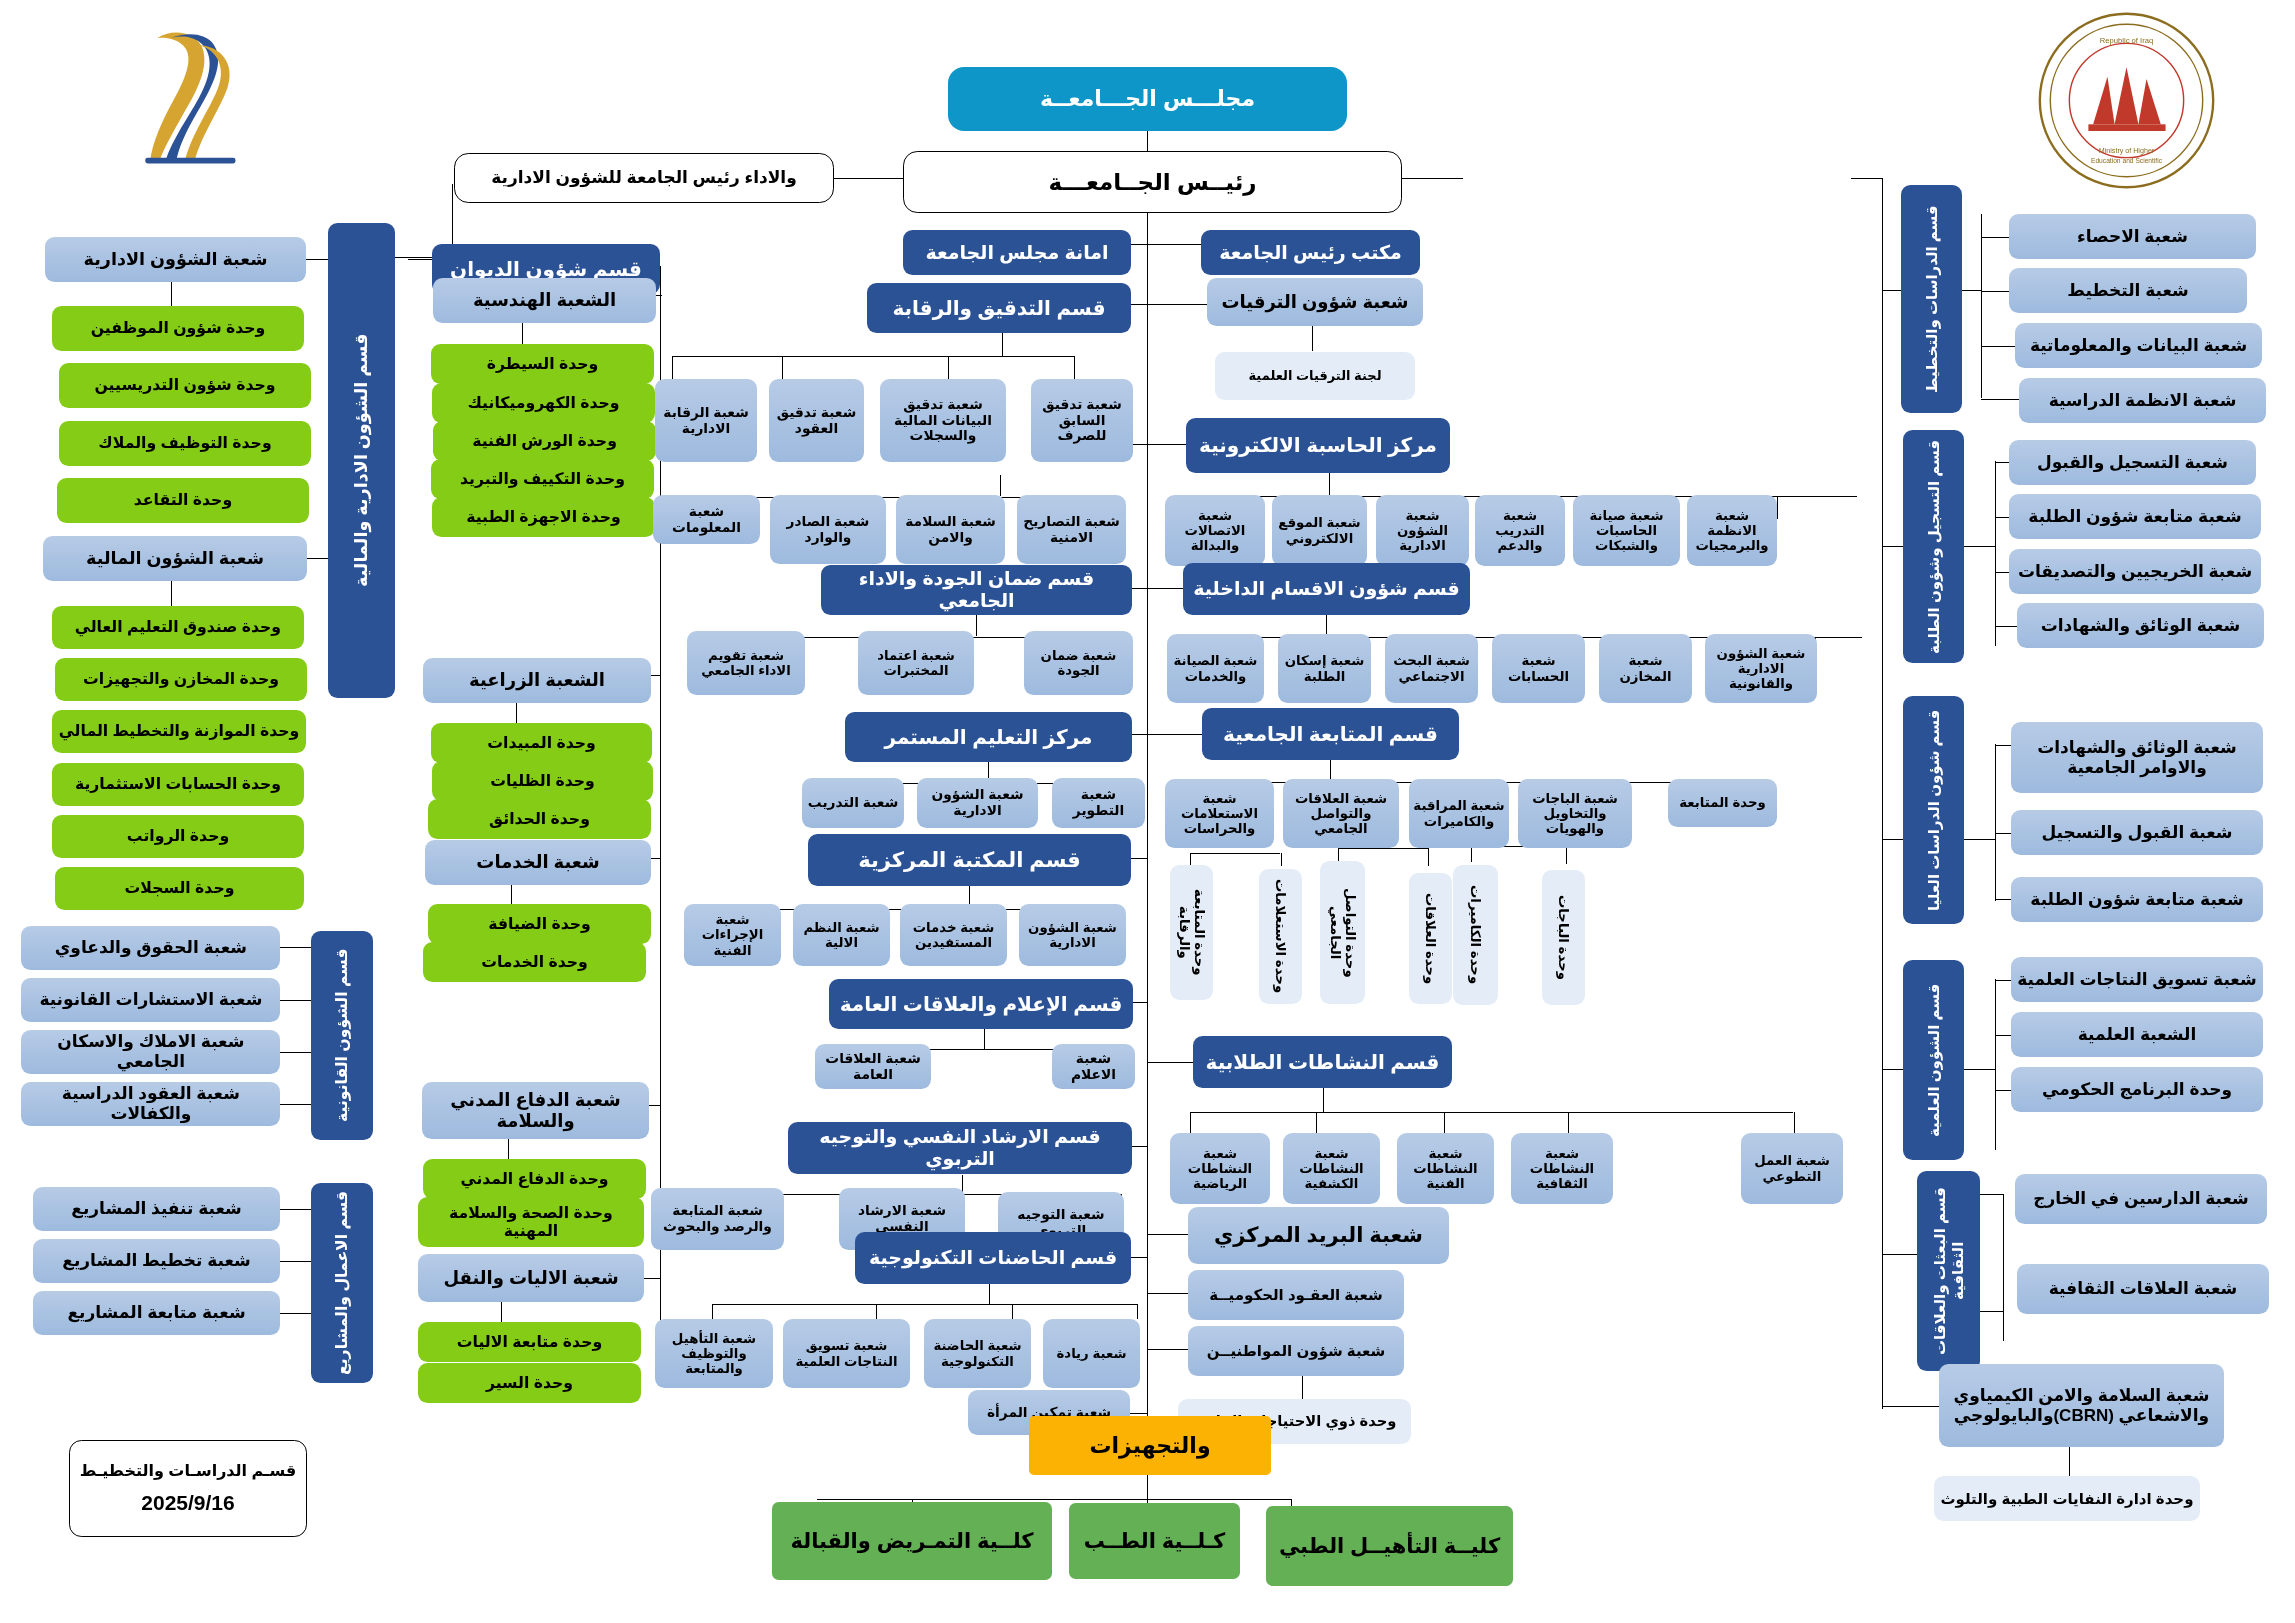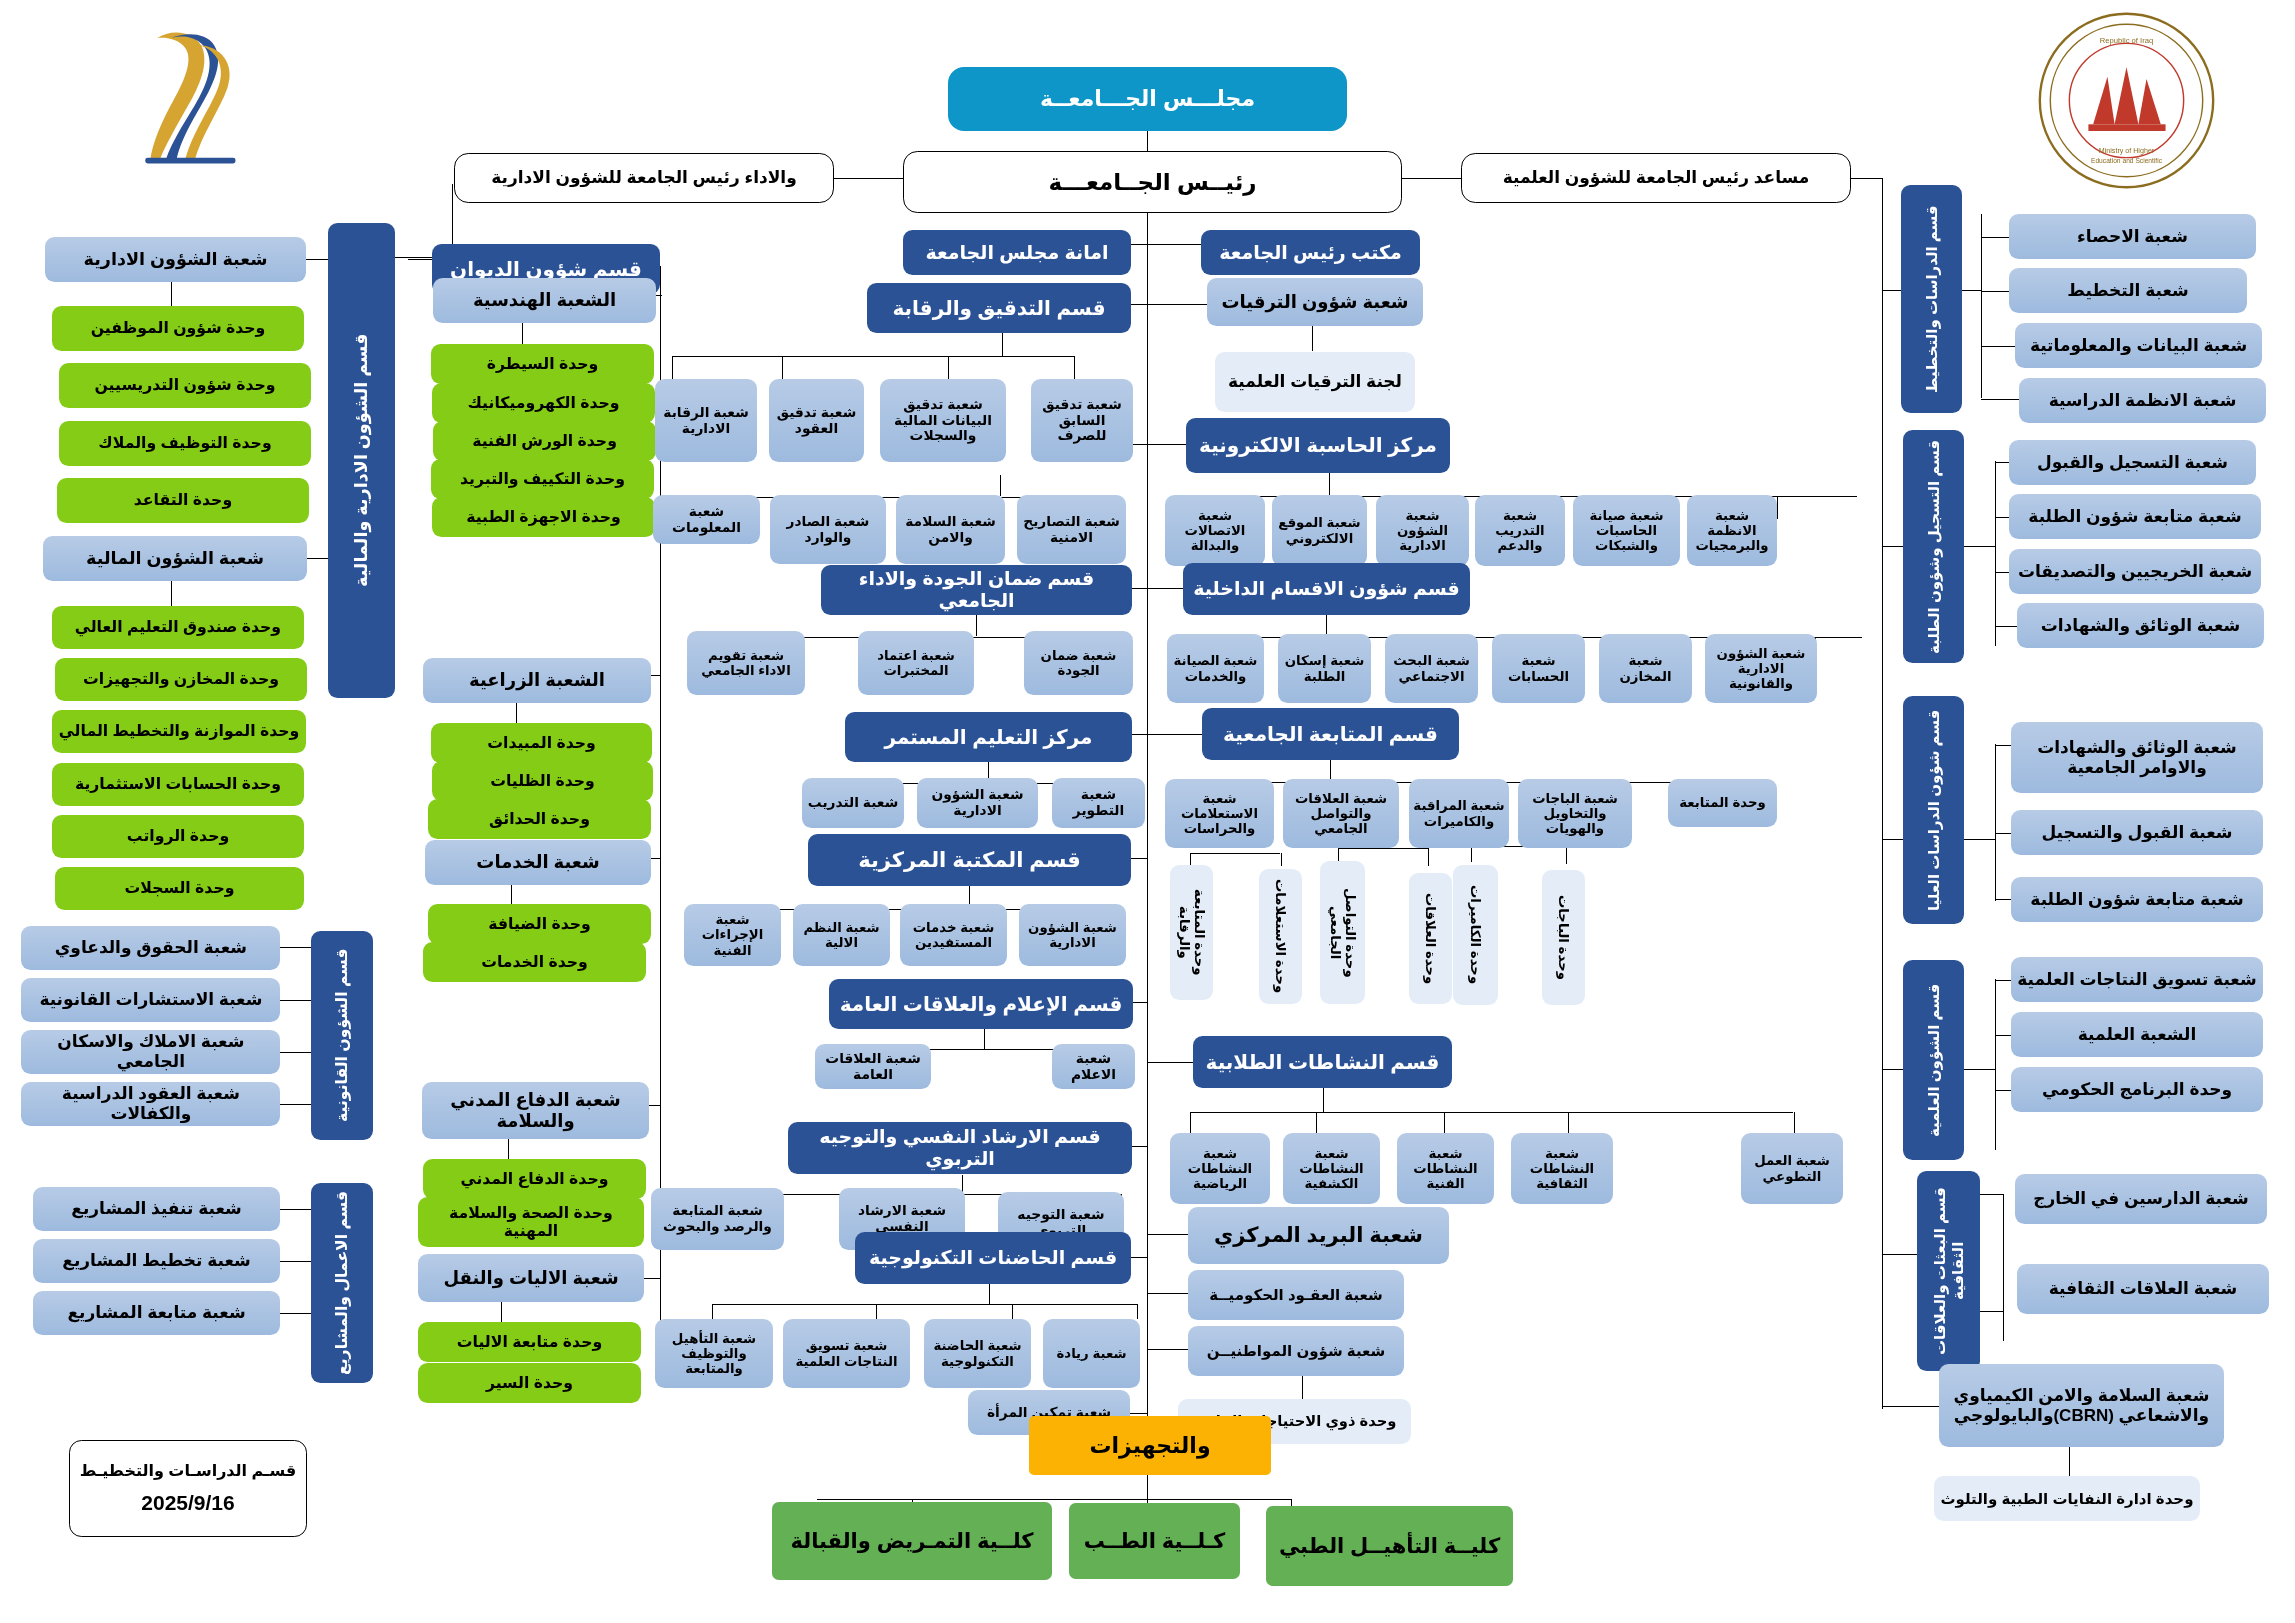--- a/index.html
+++ b/index.html
@@ -80,21 +80,20 @@
   </div>
 
   <div class="node n-teal" style="left:948px;top:67px;width:399px;height:64px;font-size:22px;">مجلـــس الجـــامعــة</div>
 
   <div class="ln lnv" style="left:1147px;top:131px;height:24px;"></div>
 
   <div class="node n-white" style="left:903px;top:151px;width:499px;height:62px;font-size:23px;">رئيــس الجــامعـــة</div>
 
   <div class="node n-white" style="left:454px;top:153px;width:380px;height:50px;font-size:17px;">والاداء رئيس الجامعة للشؤون الادارية</div>
 
-  <div class="node n-white" style="left:1461px;top:153px;width:390px;height:50px;font-size:17px;">مساعد رئيس الجامعة للشؤون العلمية</div>
 
   <div class="ln lnh" style="left:834px;top:178px;width:71px;"></div>
   <div class="ln lnh" style="left:1402px;top:178px;width:61px;"></div>
 
   <div class="ln lnv" style="left:1147px;top:213px;height:1215px;"></div>
 
   <div class="node n-navy vert" style="left:328px;top:223px;width:67px;height:475px;font-size:17.6px;">قسم الشؤون الادارية والمالية</div>
   <div class="ln lnh" style="left:394px;top:257px;width:59px;"></div>
   <div class="ln lnv" style="left:452px;top:184px;height:73px;"></div>
 
@@ -290,21 +289,21 @@
   <div class="node n-mid" style="left:1043px;top:1319px;width:97px;height:69px;font-size:13.3px;">شعبة ريادة</div>
   <div class="node n-mid" style="left:968px;top:1390px;width:162px;height:45px;font-size:13.8px;">شعبة تمكين المرأة</div>
   <div class="ln lnh" style="left:1130px;top:1413px;width:18px;"></div>
 
   <div class="node n-navy" style="left:1201px;top:230px;width:219px;height:45px;font-size:19px;">مكتب رئيس الجامعة</div>
   <div class="ln lnh" style="left:1148px;top:244px;width:54px;"></div>
 
   <div class="node n-mid" style="left:1207px;top:278px;width:216px;height:48px;font-size:18px;">شعبة شؤون الترقيات</div>
   <div class="ln lnh" style="left:1148px;top:304px;width:59px;"></div>
   <div class="ln lnv" style="left:1312px;top:325px;height:26px;"></div>
-  <div class="node n-pale" style="left:1215px;top:352px;width:200px;height:60px;font-size:17px;">لجنة الترقيات العلمية</div>
+  <div class="node n-pale" style="left:1215px;top:352px;width:200px;height:48px;font-size:13px;">لجنة الترقيات العلمية</div>
 
   <div class="node n-navy" style="left:1186px;top:418px;width:264px;height:55px;font-size:20px;">مركز الحاسبة الالكترونية</div>
   <div class="ln lnh" style="left:1148px;top:444px;width:39px;"></div>
   <div class="ln lnv" style="left:1329px;top:473px;height:23px;"></div>
   <div class="ln lnh" style="left:1178px;top:496px;width:679px;"></div>
   <div class="ln lnv" style="left:1178px;top:496px;height:23px;"></div>
   <div class="ln lnv" style="left:1278px;top:496px;height:23px;"></div>
   <div class="ln lnv" style="left:1387px;top:496px;height:23px;"></div>
   <div class="ln lnv" style="left:1516px;top:496px;height:23px;"></div>
   <div class="ln lnv" style="left:1654px;top:496px;height:23px;"></div>

